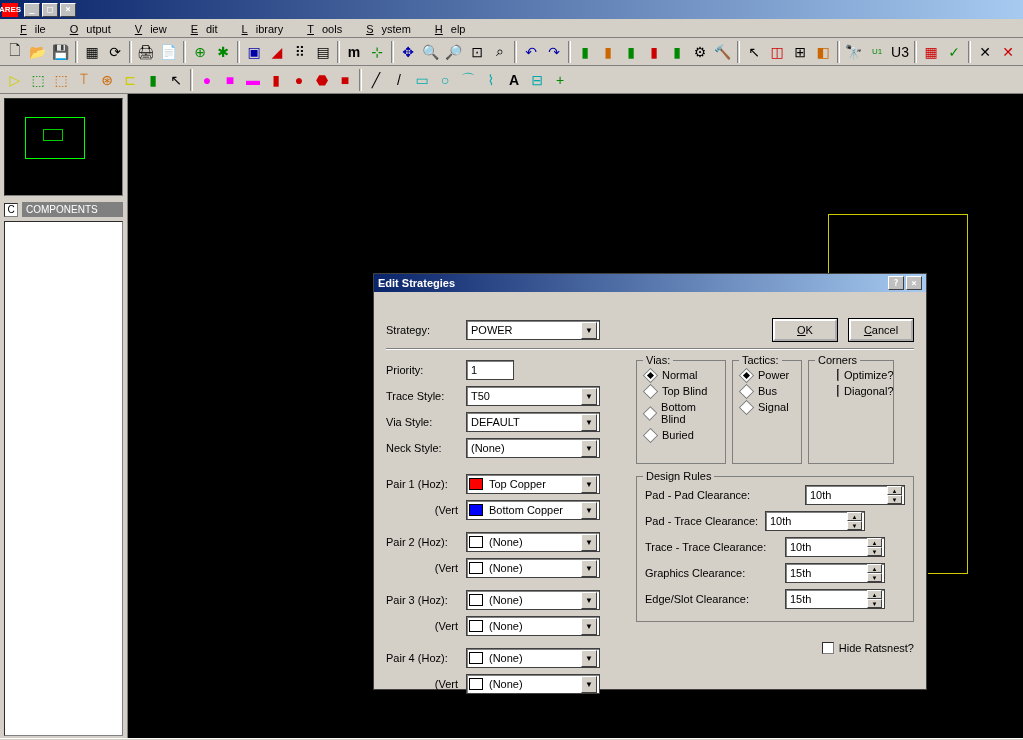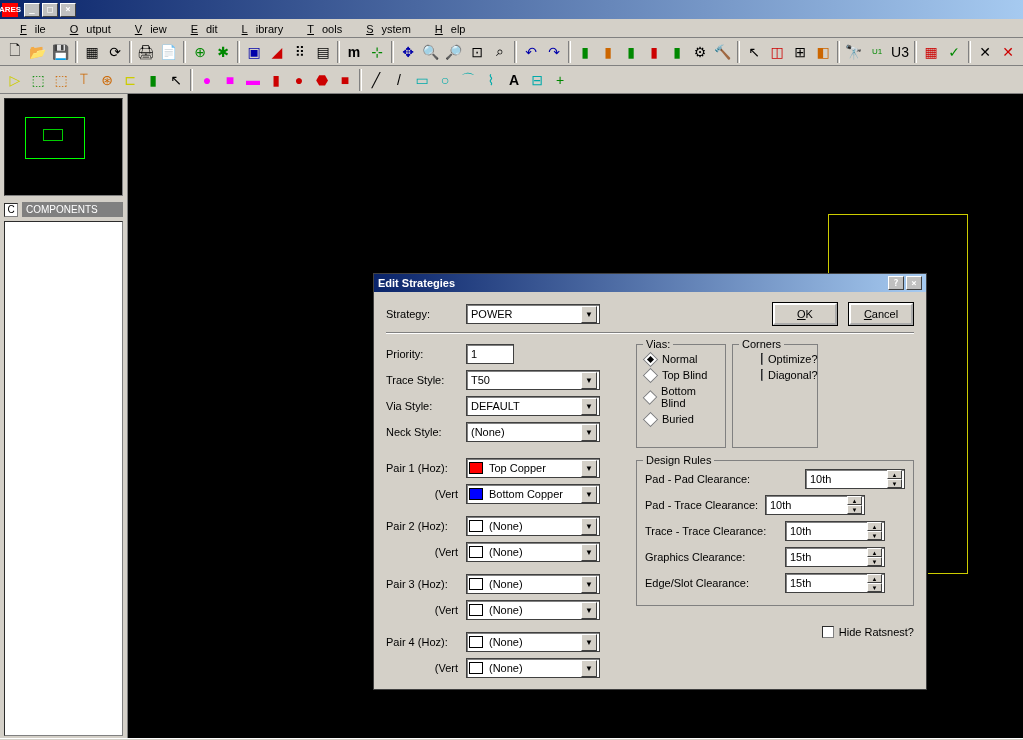--- a/index.html
+++ b/index.html
@@ -23,21 +23,21 @@
 .complabel .letter { width: 14px; height: 14px; border: 1px inset #808080; background: #fff; text-align: center; font-size: 10px; margin-right: 4px; }
 .complabel .hdr { background: #808080; color: #fff; padding: 2px 4px; flex: 1; font-size: 10px; }
 .complist { background: #fff; margin: 2px 4px; flex: 1; border: 1px inset #808080; }
 .canvas { flex: 1; background: #000; position: relative; background-image: radial-gradient(#666 0.5px, transparent 0.5px); background-size: 14px 14px; }
 .pcbrect { position: absolute; left: 700px; top: 120px; width: 140px; height: 360px; border: 1px solid #cc0; }
 .statusbar { height: 24px; background: #d4d0c8; border-top: 1px solid #fff; display: flex; align-items: center; padding: 2px 4px; gap: 2px; }
 
 .dialog { position: absolute; left: 245px; top: 179px; width: 554px; height: 417px; background: #d4d0c8; border: 1px solid #404040; box-shadow: 1px 1px 0 #000; }
 .dialog .dtitle { background: linear-gradient(to right, #0a246a, #a6caf0); height: 18px; display: flex; align-items: center; padding: 1px 4px; color: #fff; font-weight: bold; }
 .dialog .dtitle .t { flex: 1; }
-.dialog .dbody { padding: 10px 12px; }
+.dialog .dbody { padding: 26px 12px; }
 .row { display: flex; align-items: center; margin-bottom: 6px; }
 .lbl { width: 80px; }
 .select, .inp { border: 1px solid #404040; background: #fff; height: 20px; font-size: 11px; box-shadow: inset 1px 1px 0 #808080; }
 .select { display: flex; align-items: center; padding: 0 2px; }
 .select .val { flex: 1; padding-left: 2px; white-space: nowrap; }
 .select .swatch { width: 14px; height: 12px; border: 1px solid #000; margin-right: 4px; flex-shrink: 0; }
 .drop { width: 16px; height: 17px; background: #d4d0c8; border: 1px solid #fff; border-right-color: #404040; border-bottom-color: #404040; display: flex; align-items: center; justify-content: center; font-size: 8px; }
 .inp { padding-left: 4px; }
 .btn { width: 64px; height: 22px; background: #d4d0c8; border: 2px outset #fff; font-size: 11px; display: inline-flex; align-items: center; justify-content: center; }
 .btnwrap { border: 1px solid #000; padding: 0; }
@@ -303,20 +303,35 @@
                   </div>
                 <div class="radio">
                     <span class="dia"></span>
                     <span>Bottom Blind</span>
                   </div>
                 <div class="radio">
                     <span class="dia"></span>
                     <span>Buried</span>
                   </div>
               </div>
+              <div class="fieldset" style="width:70px;height:104px">
+                <span class="legend">Tactics:</span>
+                <div class="radio">
+                    <span class="dia sel"></span>
+                    <span>Power</span>
+                  </div>
+                <div class="radio">
+                    <span class="dia"></span>
+                    <span>Bus</span>
+                  </div>
+                <div class="radio">
+                    <span class="dia"></span>
+                    <span>Signal</span>
+                  </div>
+              </div>
               <div class="fieldset" style="width:86px;height:104px">
                 <span class="legend">Corners</span>
                 <div class="check">
                     <span class="box"></span>
                     <span>Optimize?</span>
                   </div>
                 <div class="check">
                     <span class="box"></span>
                     <span>Diagonal?</span>
                   </div>

